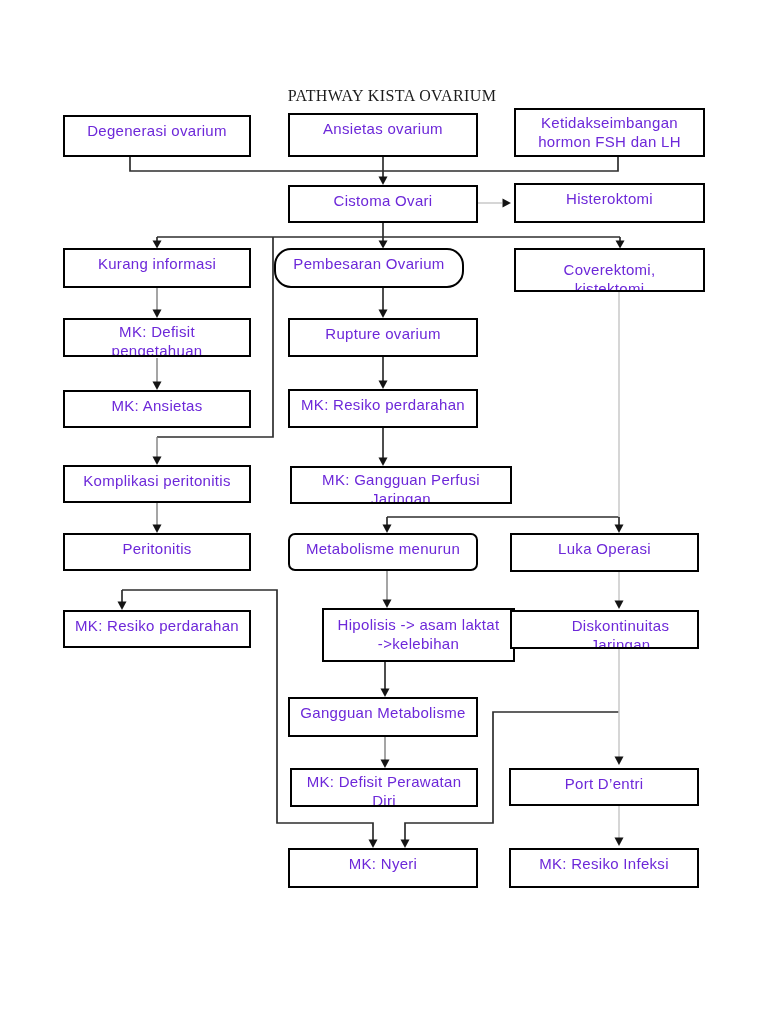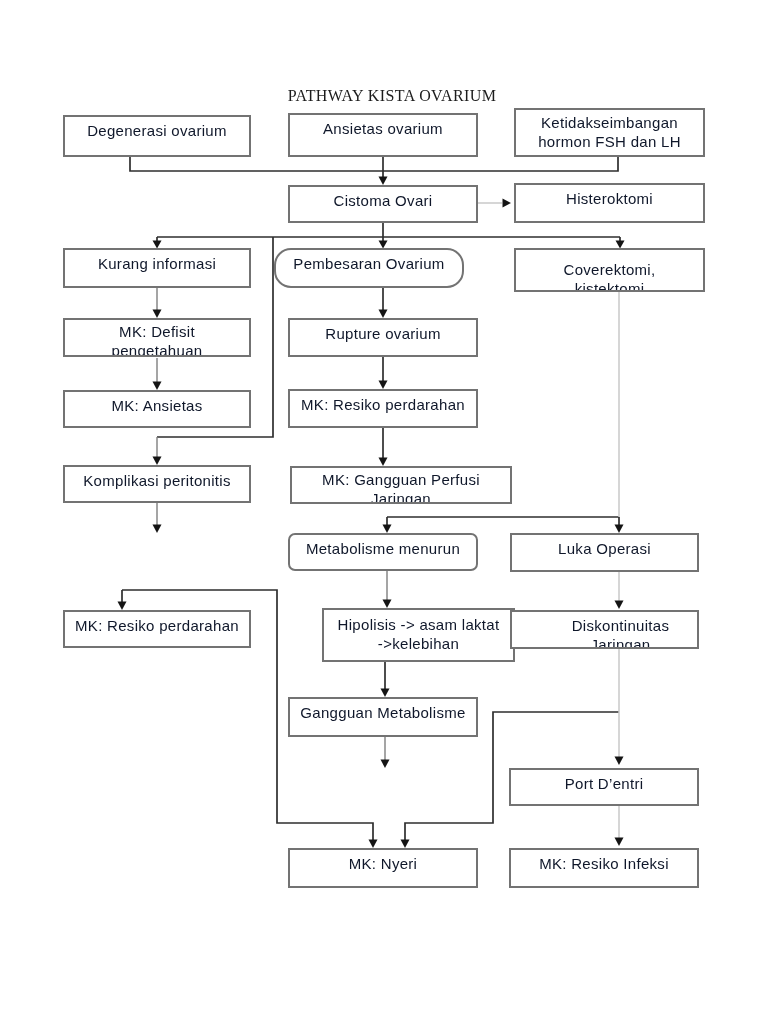--- a/index.html
+++ b/index.html
@@ -6,23 +6,23 @@
   .page{
     position:relative;width:768px;height:1024px;background:#ffffff;
     font-family:"Liberation Sans","DejaVu Sans",sans-serif;overflow:hidden;
   }
   .title{
     position:absolute;left:0;top:87px;width:784px;text-align:center;
     font-family:"Liberation Serif","DejaVu Serif",serif;
     font-size:16px;letter-spacing:0.4px;color:#1c1c1c;
   }
   .node{
-    position:absolute;background:#ffffff;border:2px solid #737373;
+    position:absolute;background:#ffffff;border:2px solid #000000;
     box-sizing:border-box;text-align:center;font-size:15px;line-height:19px;
-    padding-top:4px;color:#0f172a;letter-spacing:0.3px;white-space:pre-line;
+    padding-top:4px;color:#6d28d9;letter-spacing:0.3px;white-space:pre-line;
     overflow:hidden;
   }
   svg.wires{position:absolute;left:0;top:0;}
   .ln{stroke:#2e2e2e;stroke-width:1.7;fill:none;}
   .lm{stroke:#7f7f7f;stroke-width:1.4;fill:none;}
   .lg{stroke:#c9c9c9;stroke-width:1.5;fill:none;}
   .hd{fill:#141414;stroke:none;}
 </style>
 </head>
 <body>
@@ -154,28 +154,31 @@
 pengetahuan</div>
   <div class="node" style="left:288px;top:318px;width:190px;height:39px;">Rupture ovarium</div>
 
   <div class="node" style="left:63px;top:390px;width:188px;height:38px;">MK: Ansietas</div>
   <div class="node" style="left:288px;top:389px;width:190px;height:39px;">MK: Resiko perdarahan</div>
 
   <div class="node" style="left:63px;top:465px;width:188px;height:38px;">Komplikasi peritonitis</div>
   <div class="node" style="left:290px;top:466px;width:222px;height:38px;padding-top:2px;">MK: Gangguan Perfusi
 Jaringan</div>
 
+  <div class="node" style="left:63px;top:533px;width:188px;height:38px;">Peritonitis</div>
   <div class="node" style="left:288px;top:533px;width:190px;height:38px;border-radius:7px;">Metabolisme menurun</div>
   <div class="node" style="left:510px;top:533px;width:189px;height:39px;">Luka Operasi</div>
 
   <div class="node" style="left:63px;top:610px;width:188px;height:38px;">MK: Resiko perdarahan</div>
   <div class="node" style="left:290px;top:608px;width:193px;height:54px;padding-top:5px;margin-left:32px;">Hipolisis -&gt; asam laktat
 -&gt;kelebihan</div>
   <div class="node" style="left:510px;top:610px;width:189px;height:39px;padding-left:32px;">Diskontinuitas Jaringan</div>
 
   <div class="node" style="left:288px;top:697px;width:190px;height:40px;">Gangguan Metabolisme</div>
 
+  <div class="node" style="left:290px;top:768px;width:188px;height:39px;padding-top:2px;">MK: Defisit Perawatan
+Diri</div>
   <div class="node" style="left:509px;top:768px;width:190px;height:38px;">Port D’entri</div>
 
   <div class="node" style="left:288px;top:848px;width:190px;height:40px;">MK: Nyeri</div>
   <div class="node" style="left:509px;top:848px;width:190px;height:40px;">MK: Resiko Infeksi</div>
 
 </div>
 
 </body></html>

